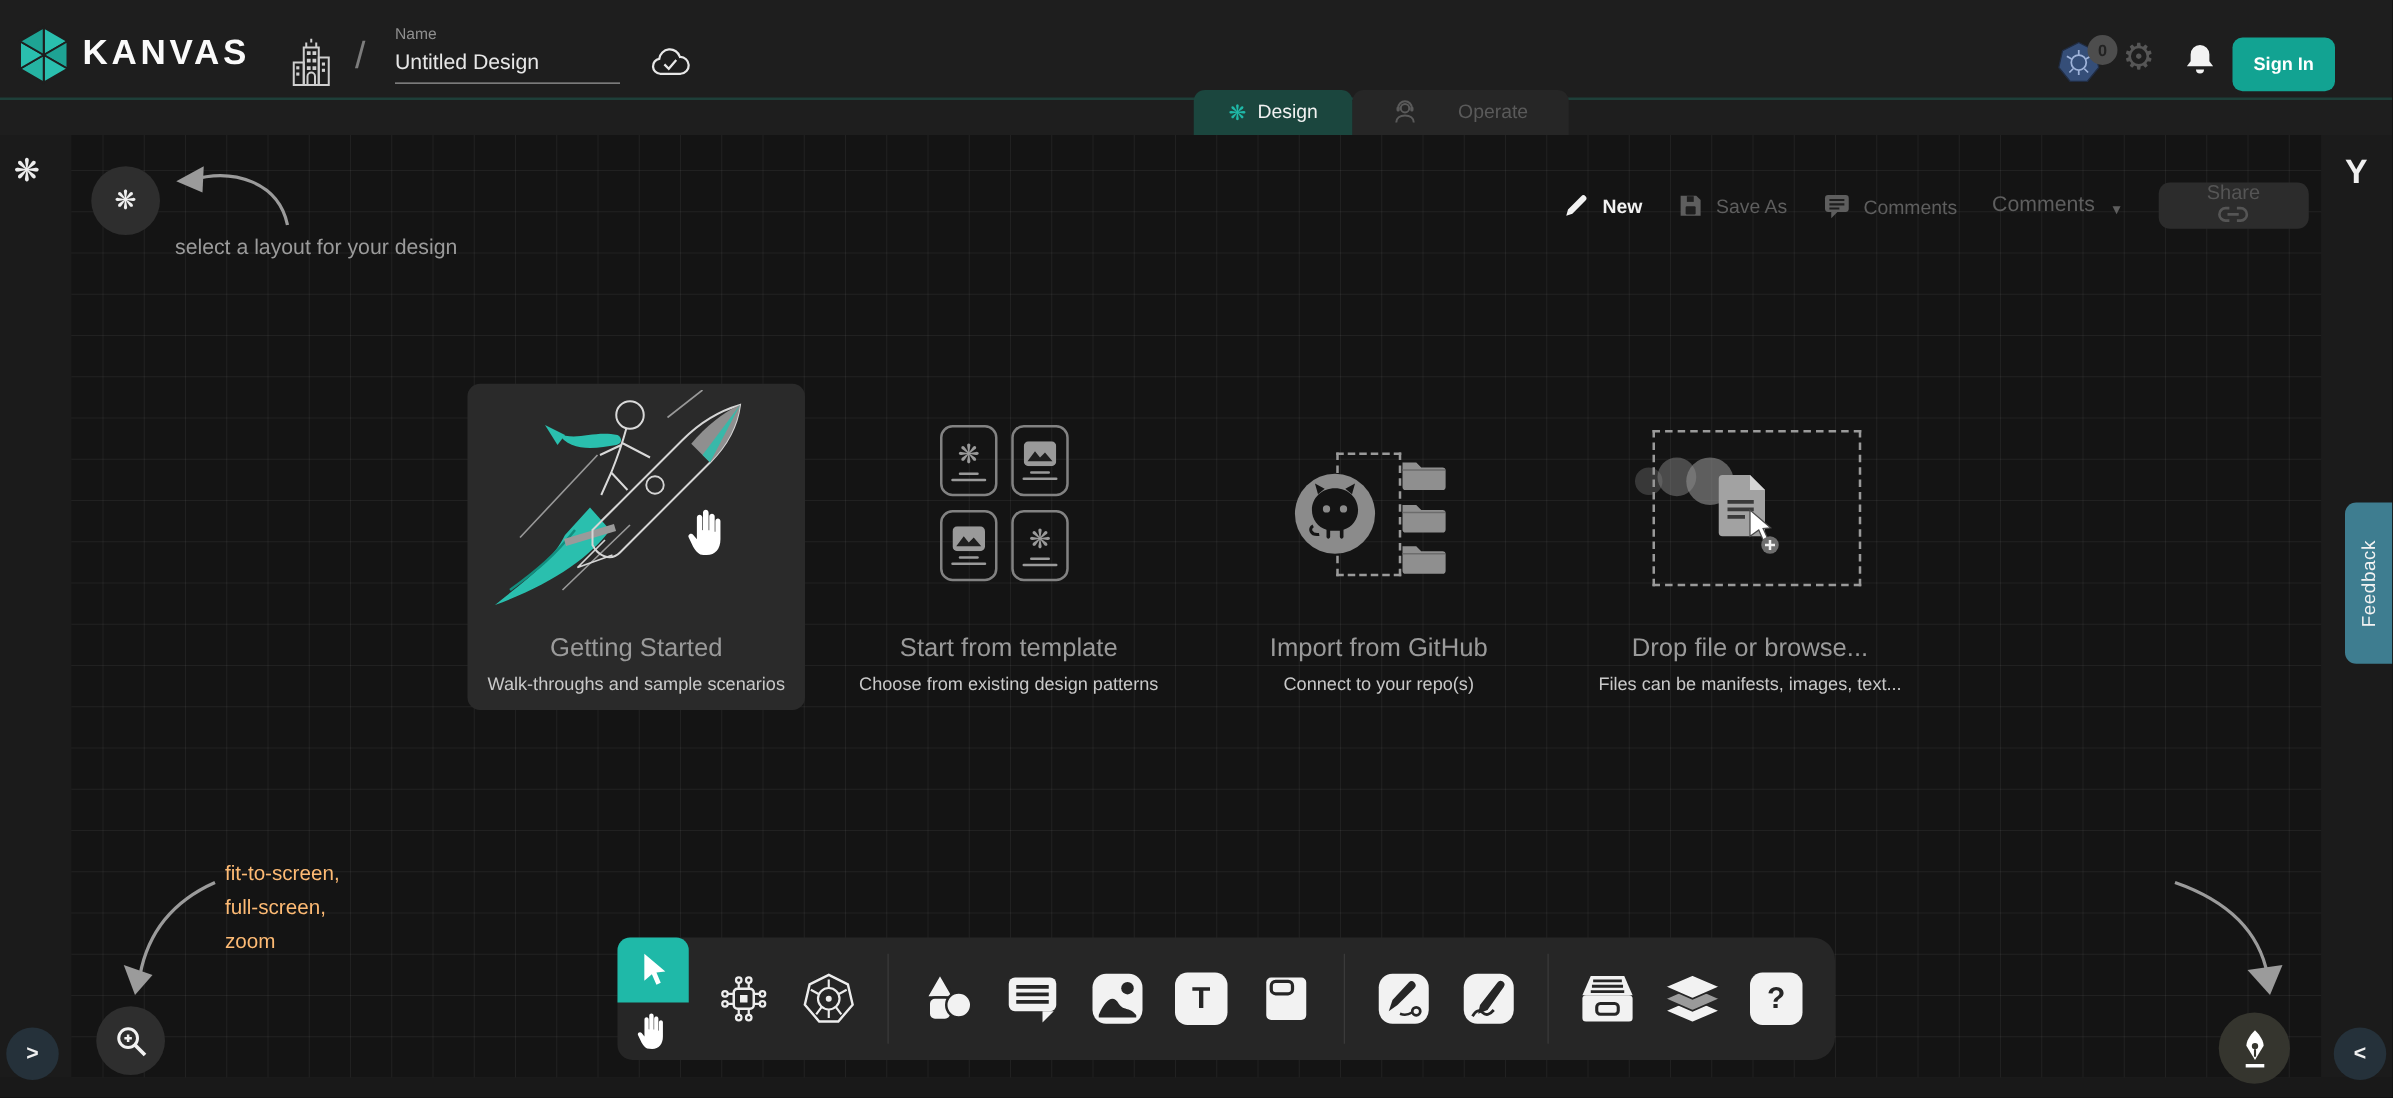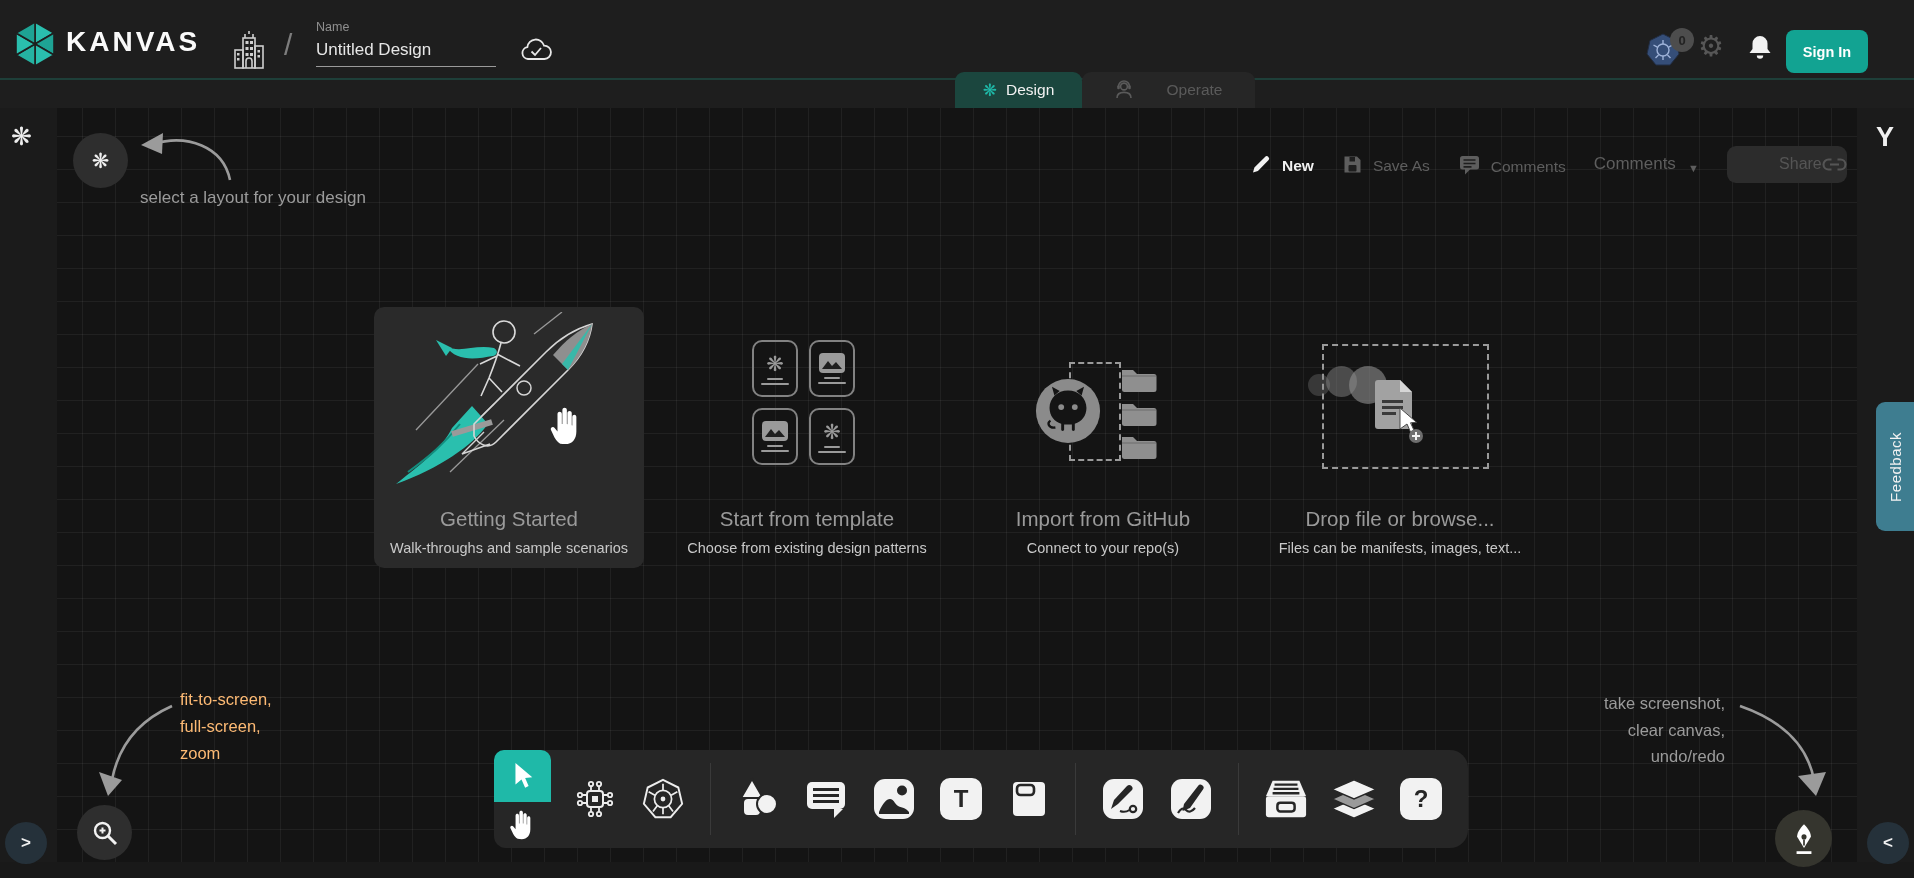--- a/index.html
+++ b/index.html
@@ -41,21 +41,21 @@
   #right-logo{position:absolute;left:1870px;top:122px;width:30px;text-align:center;font-size:27px;font-weight:600;color:#f0f0f0;}
   .chev-circle{position:absolute;top:822px;width:42px;height:42px;border-radius:50%;background:#25313a;color:#f0f0f0;font-size:17px;font-weight:bold;display:flex;align-items:center;justify-content:center;cursor:pointer;}
   #chev-left{left:5px;} #chev-right{left:1867px;}
 
   
   #doc-toolbar{position:absolute;left:1250px;top:146px;height:36px;display:flex;align-items:center;gap:28px;}
   .dt-item{display:flex;align-items:flex-end;gap:10px;cursor:pointer;}
   .dt-label{font-size:15.5px;color:#5e5e5e;}
   .dt-label.active{color:#f2f2f2;font-weight:600;}
   #actions-caret{color:#5e5e5e;font-size:11px;margin-left:2px;}
-  #share-pill{display:flex;align-items:center;justify-content:flex-end;width:120px;height:37px;padding:0 0;background:#2c2c2c;border-radius:9px;cursor:pointer;}
+  #share-pill{display:flex;align-items:center;justify-content:flex-start;width:120px;height:37px;padding:0 14px;background:#2c2c2c;border-radius:9px;cursor:pointer;flex-direction:column;}
   #share-pill .dt-label{color:#555;}
 
   
   #layout-btn{position:absolute;left:73px;top:133px;width:55px;height:55px;border-radius:50%;background:#2e2e2e;color:#f0f0f0;font-size:21px;display:flex;align-items:center;justify-content:center;cursor:pointer;}
   #layout-hint{position:absolute;left:140px;top:188px;font-size:17px;color:#9b9b9b;}
   .hint-arrow{position:absolute;pointer-events:none;}
 
   
   #card1-bg{position:absolute;left:374px;top:307px;width:270px;height:261px;border-radius:10px;background:#2a2a2a;cursor:pointer;}
   .card-title{position:absolute;top:497px;width:340px;text-align:center;font-size:20.5px;font-weight:500;color:#9a9a9a;margin-top:10px;}
@@ -474,25 +474,20 @@
     <polygon points="19,74 28,98 42,82" fill="#9b9b9b"></polygon>
   </svg>
   <div id="magnify-btn">
     <svg width="28" height="28" viewBox="0 0 28 28">
       <circle cx="11.5" cy="11.5" r="7.5" fill="none" stroke="#f2f2f2" stroke-width="2.4"></circle>
       <path d="M17 17 L25 25" stroke="#f2f2f2" stroke-width="3"></path>
       <path d="M11.5 8.5 v6 M8.5 11.5 h6" stroke="#f2f2f2" stroke-width="2"></path>
     </svg>
   </div>
 
-  <div id="actions-hint">
-    <div>take screenshot,</div>
-    <div>clear canvas,</div>
-    <div>undo/redo</div>
-  </div>
   <svg class="hint-arrow" style="left:1732px;top:692px;" width="112" height="114" viewBox="0 0 112 114">
     <path d="M8 14 C54 30 76 56 82 88" stroke="#9b9b9b" stroke-width="2.6" fill="none"></path>
     <polygon points="66,84 84,104 94,80" fill="#9b9b9b"></polygon>
   </svg>
   <div id="pen-btn">
     <svg width="30" height="34" viewBox="0 0 28 32">
       <path d="M14 2 C18.5 6.5 20.5 10.5 20.5 13.8 L14 24.5 L7.5 13.8 C7.5 10.5 9.5 6.5 14 2 Z" fill="#ffffff"></path>
       <circle cx="14" cy="14" r="2.4" fill="#35352e"></circle>
       <path d="M14 16.4 V22" stroke="#35352e" stroke-width="1.6"></path>
       <rect x="7" y="27.5" width="14" height="2.6" fill="#ffffff"></rect>

